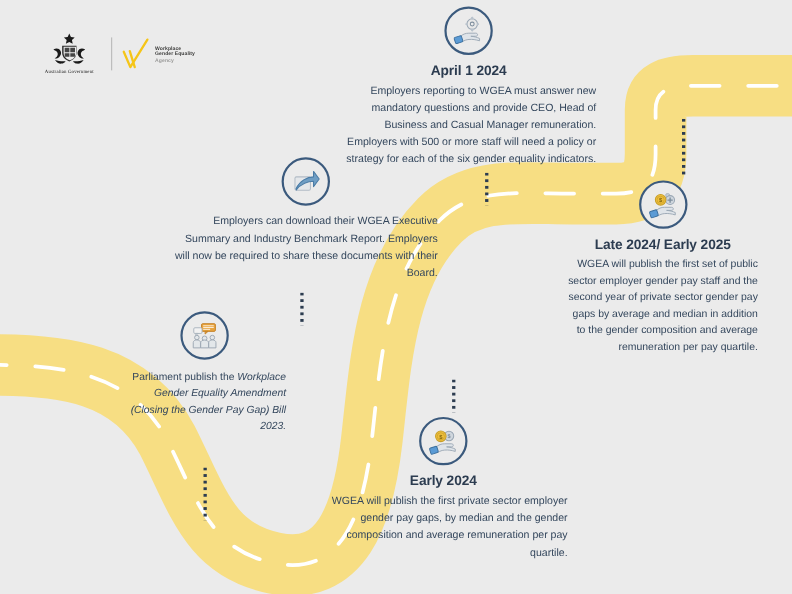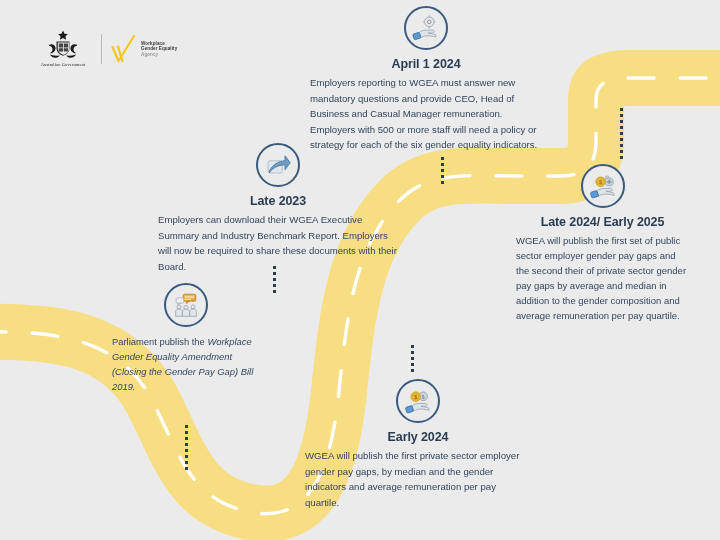--- a/index.html
+++ b/index.html
@@ -55,32 +55,32 @@
   .m-title {
     text-align: center;
     font-size: 12.5px;
     font-weight: bold;
     color: #2c3c50;
     letter-spacing: -0.1px;
     margin-bottom: 4px;
     white-space: nowrap;
   }
   .m-body {
-    text-align: left;
+    text-align: right;
     font-size: 9.6px;
     line-height: 1.62;
     color: #33465c;
   }
   .m-body .it { font-style: italic; }
 
   
   #ms-april    { left: 310px; top: 6px;   width: 232px; }
   #ms-late2023 { left: 158px; top: 143px; width: 240px; }
   #ms-march    { left: 112px; top: 283px; width: 148px; }
-  #ms-early24  { left: 305px; top: 379px; width: 226px; }
+  #ms-early24  { left: 290px; top: 379px; width: 226px; }
   #ms-late24   { left: 516px; top: 164px; width: 173px; }
 
   #ms-march .m-body { font-size: 9.4px; line-height: 1.60; }
   #ms-late24 .m-body { font-size: 9.5px; line-height: 1.58; }
   #ms-late24 .m-title { font-size: 12.5px; }
 
   
   .connector {
     position: absolute;
     width: 3px;
@@ -192,21 +192,20 @@
   <div class="connector" id="conn-april"></div>
 
   <div class="milestone" id="ms-late2023">
     <div class="icon-wrap">
       <svg viewBox="0 0 32 32" width="30" height="30">
         <rect x="5.5" y="11.5" width="15" height="13" rx="1.4" fill="#e4e7ea" stroke="#b2bcc6" stroke-width="1"></rect>
         <path d="M6.5 23 C10 15.5, 17.5 11.5, 23.5 11.5 L23.5 6.2 L29 13.6 L23.5 21 L23.5 15.8
                  C18.5 15.8, 11 18, 6.8 24.2 Z" fill="#6f9ec4" stroke="#4b7ca6" stroke-width="1" stroke-linejoin="round"></path>
       </svg>
     </div>
-    <div class="m-title">Late 2023</div>
     <div class="m-body">Employers can download their WGEA Executive Summary and Industry Benchmark Report. Employers will now be required to share these documents with their Board.</div>
   </div>
   <div class="connector" id="conn-late2023"></div>
 
   <div class="milestone" id="ms-march">
     <div class="icon-wrap">
       <svg viewBox="0 0 32 32" width="30" height="30">
 
         <rect x="13" y="4.5" width="13.5" height="7.5" rx="1.3" fill="#E8A33D" stroke="#c4822a" stroke-width=".9"></rect>
         <path d="M16.5 12 l0 2.6 l2.8-2.6z" fill="#E8A33D" stroke="#c4822a" stroke-width=".9"></path>
@@ -222,21 +221,21 @@
           <circle cx="8.5" cy="18" r="2.2"></circle>
           <path d="M5 28 v-5.2 c0-1.5 1.5-2.5 3.5-2.5 s3.5 1 3.5 2.5 V28z"></path>
           <circle cx="16" cy="18.8" r="2.3"></circle>
           <path d="M12.2 28 v-5 c0-1.6 1.7-2.6 3.8-2.6 s3.8 1 3.8 2.6 V28z"></path>
           <circle cx="23.5" cy="18" r="2.2"></circle>
           <path d="M20 28 v-5.2 c0-1.5 1.5-2.5 3.5-2.5 s3.5 1 3.5 2.5 V28z"></path>
         </g>
       </svg>
     </div>
     <div class="m-body">
-      <span>Parliament publish the </span><span class="it">Workplace Gender Equality Amendment (Closing the Gender Pay Gap) Bill 2019.</span>
+      <span>Parliament publish the </span><span class="it">Workplace Gender Equality Amendment (Closing the Gender Pay Gap) Bill 2023.</span>
     </div>
   </div>
   <div class="connector" id="conn-march"></div>
 
   <div class="milestone" id="ms-early24">
     <div class="icon-wrap">
       <svg viewBox="0 0 32 32" width="30" height="30">
 
         <circle cx="21.5" cy="11" r="4.6" fill="#cfd6dd" stroke="#9aa7b4" stroke-width="1"></circle>
         <text x="21.5" y="13.4" text-anchor="middle" font-family="'Liberation Sans', sans-serif" font-size="5.4" font-weight="bold" fill="#7d8d9c">$</text>
@@ -244,21 +243,21 @@
         <circle cx="13.6" cy="11.4" r="5.1" fill="#F0C03C" stroke="#c89f28" stroke-width="1"></circle>
         <circle cx="13.6" cy="11.4" r="3.5" fill="none" stroke="#c89f28" stroke-width=".7"></circle>
         <text x="13.6" y="13.9" text-anchor="middle" font-family="'Liberation Sans', sans-serif" font-size="5.8" font-weight="bold" fill="#8a6c10">$</text>
 
         <path d="M9 21.8 c2.5-2.2 5-3.2 8.2-3.2 h6.6 c1.3 0 1.9.7 1.9 1.5 0 .9-.7 1.5-1.9 1.5 h-4.6
                  c2.9.2 5.8.9 8.4 2.1 v2.3 c-3.6-1.1-7-1.6-10.2-1.3 -2.6.2-4.8 1-6.6 2.3z" fill="#dfe4e9" stroke="#9aa7b4" stroke-width=".9" stroke-linejoin="round"></path>
         <rect x="3.2" y="21.8" width="7.4" height="6.2" rx="1.2" fill="#5b9bd5" stroke="#3b6f9e" stroke-width=".9" transform="rotate(-18 6.9 24.9)"></rect>
       </svg>
     </div>
     <div class="m-title">Early 2024</div>
-    <div class="m-body">WGEA will publish the first private sector employer gender pay gaps, by median and the gender indicators and average remuneration per pay quartile.</div>
+    <div class="m-body">WGEA will publish the first private sector employer gender pay gaps, by median and the gender composition and average remuneration per pay quartile.</div>
   </div>
   <div class="connector" id="conn-early24"></div>
 
   <div class="milestone" id="ms-late24">
     <div class="icon-wrap">
       <svg viewBox="0 0 32 32" width="30" height="30">
 
         <rect x="18.5" y="5.5" width="3.4" height="3" rx=".7" fill="#cfd6dd" stroke="#9aa7b4" stroke-width=".8"></rect>
 
         <circle cx="22.6" cy="11.6" r="4.3" fill="#cfd6dd" stroke="#9aa7b4" stroke-width="1"></circle>
@@ -270,17 +269,17 @@
         <circle cx="13.4" cy="11.4" r="5.1" fill="#F0C03C" stroke="#c89f28" stroke-width="1"></circle>
         <circle cx="13.4" cy="11.4" r="3.5" fill="none" stroke="#c89f28" stroke-width=".7"></circle>
         <text x="13.4" y="13.9" text-anchor="middle" font-family="'Liberation Sans', sans-serif" font-size="5.8" font-weight="bold" fill="#8a6c10">$</text>
 
         <path d="M9 21.8 c2.5-2.2 5-3.2 8.2-3.2 h6.6 c1.3 0 1.9.7 1.9 1.5 0 .9-.7 1.5-1.9 1.5 h-4.6
                  c2.9.2 5.8.9 8.4 2.1 v2.3 c-3.6-1.1-7-1.6-10.2-1.3 -2.6.2-4.8 1-6.6 2.3z" fill="#dfe4e9" stroke="#9aa7b4" stroke-width=".9" stroke-linejoin="round"></path>
         <rect x="3.2" y="21.8" width="7.4" height="6.2" rx="1.2" fill="#5b9bd5" stroke="#3b6f9e" stroke-width=".9" transform="rotate(-18 6.9 24.9)"></rect>
       </svg>
     </div>
     <div class="m-title">Late 2024/ Early 2025</div>
-    <div class="m-body">WGEA will publish the first set of public sector employer gender pay gaps and the second their of private sector gender pay gaps by average and median in addition to the gender composition and average remuneration per pay quartile.</div>
+    <div class="m-body">WGEA will publish the first set of public sector employer gender pay staff and the second year of private sector gender pay gaps by average and median in addition to the gender composition and average remuneration per pay quartile.</div>
   </div>
   <div class="connector" id="conn-late24"></div>
 
 </div>
 
 </body></html>

